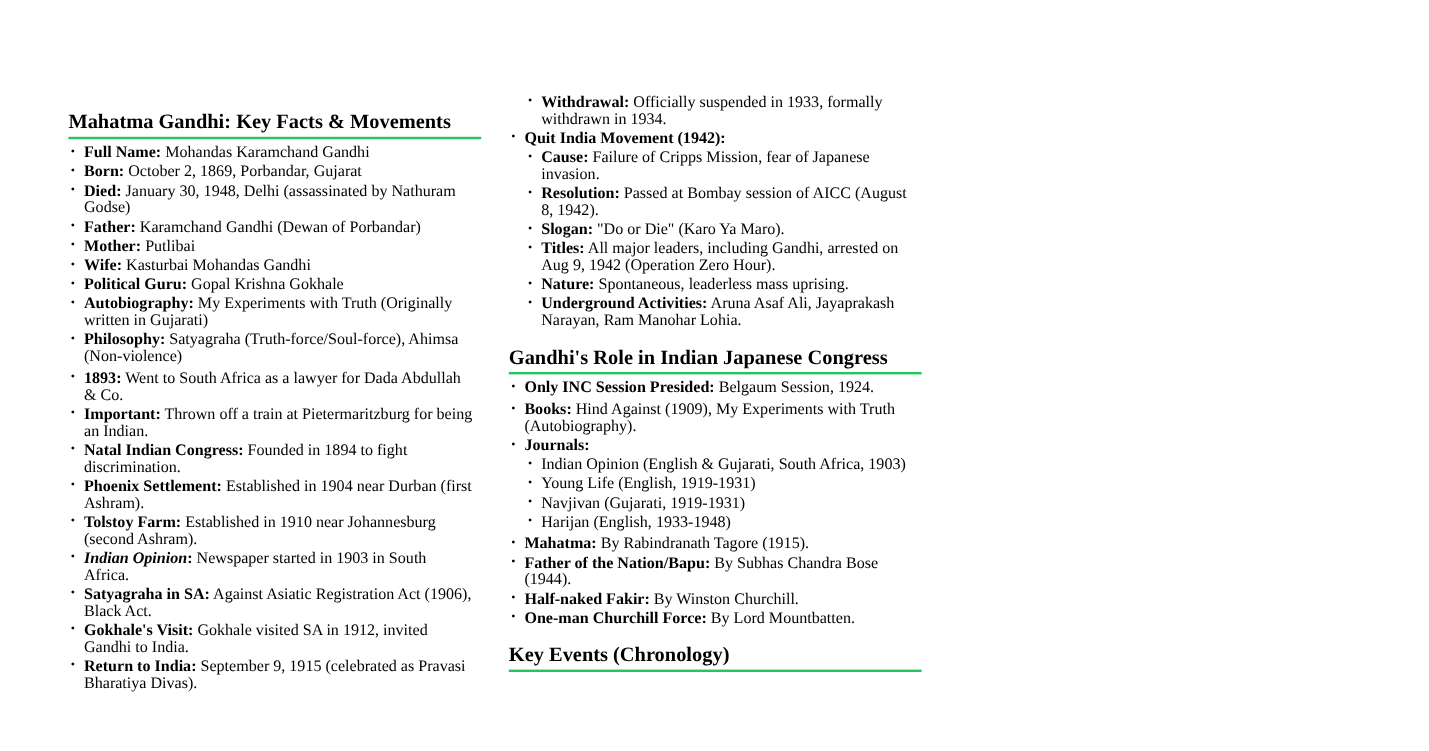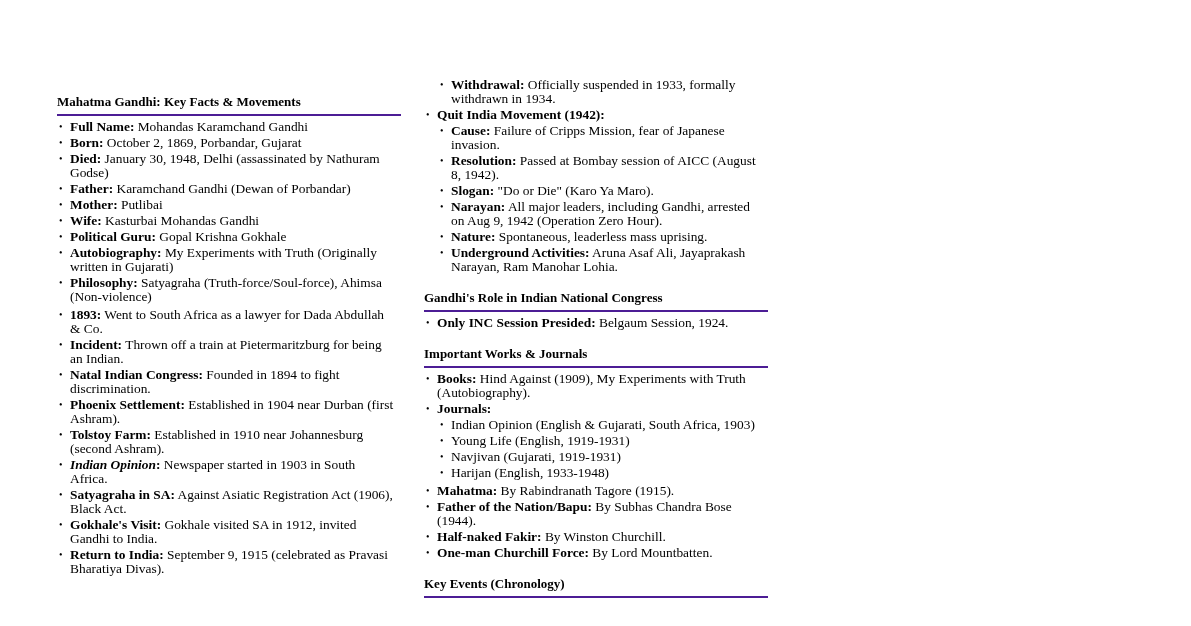--- a/index.html
+++ b/index.html
@@ -25,26 +25,26 @@
     display: flex;
     gap: 23px;
     align-items: flex-start;
   }
   .col {
     width: 344px;
     padding-top: 78px;
     box-sizing: border-box;
   }
   h2.sec-heading {
-    font-size: 13px;
+    font-size: 17px;
     line-height: 19px;
     font-weight: bold;
     margin: 14px 0 0 0;
     padding: 0 0 3px 0;
-    border-bottom: 2px solid #4c1d95;
+    border-bottom: 2px solid #22c55e;
   }
   ul.fact-list {
     list-style: none;
     margin: 4px 0 0 0;
     padding: 0;
   }
   ul.fact-list li {
     position: relative;
     padding-left: 13px;
     padding-right: 6px;
@@ -82,54 +82,53 @@
             <li class="lv0"><span class="dot-marker">•</span><span class="seg-b">Wife:</span><span class="seg-r"> Kasturbai Mohandas Gandhi</span></li>
             <li class="lv0"><span class="dot-marker">•</span><span class="seg-b">Political Guru:</span><span class="seg-r"> Gopal Krishna Gokhale</span></li>
             <li class="lv0"><span class="dot-marker">•</span><span class="seg-b">Autobiography:</span><span class="seg-i"> My Experiments with Truth</span><span class="seg-r"> (Originally written in Gujarati)</span></li>
             <li class="lv0"><span class="dot-marker">•</span><span class="seg-b">Philosophy:</span><span class="seg-r"> Satyagraha (Truth-force/Soul-force), Ahimsa (Non-violence)</span></li>
           </ul>
       </section>
 
       <section>
         <ul class="fact-list">
             <li class="lv0"><span class="dot-marker">•</span><span class="seg-b">1893:</span><span class="seg-r"> Went to South Africa as a lawyer for Dada Abdullah &amp; Co.</span></li>
-            <li class="lv0"><span class="dot-marker">•</span><span class="seg-b">Incident:</span><span class="seg-r"> Thrown off a train at Pietermaritzburg for being an Indian.</span></li>
+            <li class="lv0"><span class="dot-marker">•</span><span class="seg-b">Important:</span><span class="seg-r"> Thrown off a train at Pietermaritzburg for being an Indian.</span></li>
             <li class="lv0"><span class="dot-marker">•</span><span class="seg-b">Natal Indian Congress:</span><span class="seg-r"> Founded in 1894 to fight discrimination.</span></li>
             <li class="lv0"><span class="dot-marker">•</span><span class="seg-b">Phoenix Settlement:</span><span class="seg-r"> Established in 1904 near Durban (first Ashram).</span></li>
             <li class="lv0"><span class="dot-marker">•</span><span class="seg-b">Tolstoy Farm:</span><span class="seg-r"> Established in 1910 near Johannesburg (second Ashram).</span></li>
             <li class="lv0"><span class="dot-marker">•</span><span class="seg-bi">Indian Opinion</span><span class="seg-b">:</span><span class="seg-r"> Newspaper started in 1903 in South Africa.</span></li>
             <li class="lv0"><span class="dot-marker">•</span><span class="seg-b">Satyagraha in SA:</span><span class="seg-r"> Against Asiatic Registration Act (1906), Black Act.</span></li>
             <li class="lv0"><span class="dot-marker">•</span><span class="seg-b">Gokhale's Visit:</span><span class="seg-r"> Gokhale visited SA in 1912, invited Gandhi to India.</span></li>
             <li class="lv0"><span class="dot-marker">•</span><span class="seg-b">Return to India:</span><span class="seg-r"> September 9, 1915 (celebrated as Pravasi Bharatiya Divas).</span></li>
           </ul>
       </section>
 
     </div>
 
     <div class="col">
       <ul class="fact-list" style="margin-top:0">
           <li class="lv1"><span class="dot-marker">•</span><span class="seg-b">Withdrawal:</span><span class="seg-r"> Officially suspended in 1933, formally withdrawn in 1934.</span></li>
           <li class="lv0"><span class="dot-marker">•</span><span class="seg-b">Quit India Movement (1942):</span></li>
           <li class="lv1"><span class="dot-marker">•</span><span class="seg-b">Cause:</span><span class="seg-r"> Failure of Cripps Mission, fear of Japanese invasion.</span></li>
           <li class="lv1"><span class="dot-marker">•</span><span class="seg-b">Resolution:</span><span class="seg-r"> Passed at Bombay session of AICC (August 8, 1942).</span></li>
           <li class="lv1"><span class="dot-marker">•</span><span class="seg-b">Slogan:</span><span class="seg-r"> "Do or Die" (Karo Ya Maro).</span></li>
-          <li class="lv1"><span class="dot-marker">•</span><span class="seg-b">Narayan:</span><span class="seg-r"> All major leaders, including Gandhi, arrested on Aug 9, 1942 (Operation Zero Hour).</span></li>
+          <li class="lv1"><span class="dot-marker">•</span><span class="seg-b">Titles:</span><span class="seg-r"> All major leaders, including Gandhi, arrested on Aug 9, 1942 (Operation Zero Hour).</span></li>
           <li class="lv1"><span class="dot-marker">•</span><span class="seg-b">Nature:</span><span class="seg-r"> Spontaneous, leaderless mass uprising.</span></li>
           <li class="lv1"><span class="dot-marker">•</span><span class="seg-b">Underground Activities:</span><span class="seg-r"> Aruna Asaf Ali, Jayaprakash Narayan, Ram Manohar Lohia.</span></li>
         </ul>
 
       <section>
-        <h2 class="sec-heading">Gandhi's Role in Indian National Congress</h2>
+        <h2 class="sec-heading">Gandhi's Role in Indian Japanese Congress</h2>
         <ul class="fact-list">
             <li class="lv0"><span class="dot-marker">•</span><span class="seg-b">Only INC Session Presided:</span><span class="seg-r"> Belgaum Session, 1924.</span></li>
           </ul>
       </section>
 
       <section>
-        <h2 class="sec-heading">Important Works &amp; Journals</h2>
         <ul class="fact-list">
             <li class="lv0"><span class="dot-marker">•</span><span class="seg-b">Books:</span><span class="seg-i"> Hind Against</span><span class="seg-r"> (1909), </span><span class="seg-i">My Experiments with Truth</span><span class="seg-r"> (Autobiography).</span></li>
             <li class="lv0"><span class="dot-marker">•</span><span class="seg-b">Journals:</span></li>
             <li class="lv1"><span class="dot-marker">•</span><span class="seg-i">Indian Opinion</span><span class="seg-r"> (English &amp; Gujarati, South Africa, 1903)</span></li>
             <li class="lv1"><span class="dot-marker">•</span><span class="seg-i">Young Life</span><span class="seg-r"> (English, 1919-1931)</span></li>
             <li class="lv1"><span class="dot-marker">•</span><span class="seg-i">Navjivan</span><span class="seg-r"> (Gujarati, 1919-1931)</span></li>
             <li class="lv1"><span class="dot-marker">•</span><span class="seg-i">Harijan</span><span class="seg-r"> (English, 1933-1948)</span></li>
           </ul>
       </section>
 

